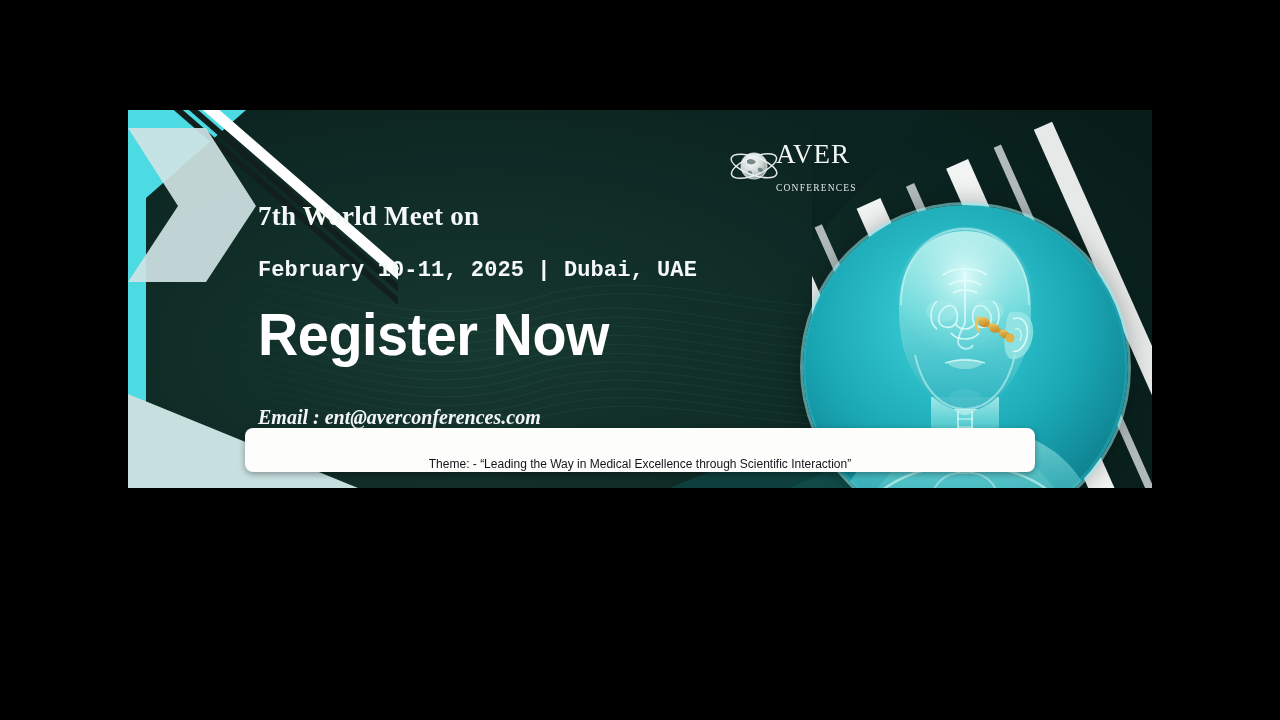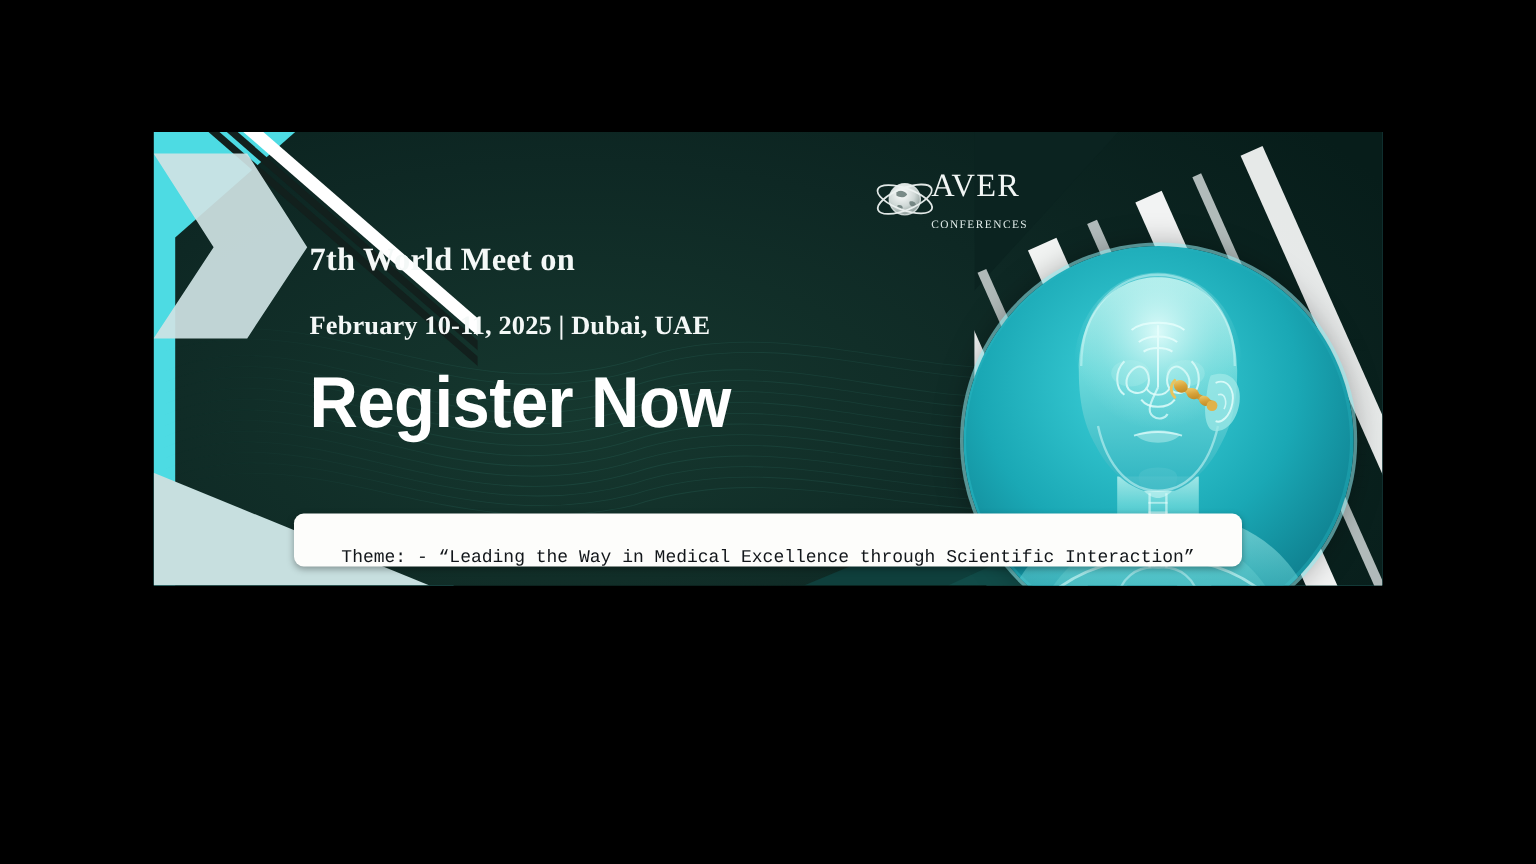--- a/index.html
+++ b/index.html
@@ -83,21 +83,21 @@
     letter-spacing:.2px; line-height:1.16;
   }
   .line-big {
     font-family:"Liberation Serif", serif;
     font-size:33px; font-weight:700; color:#ffffff;
     letter-spacing:.1px; line-height:1.30; margin-top:2px;
     white-space:nowrap;
   }
   .line-big.row2 { margin-top:-2px; }
   .date-line {
-    font-family:Liberation Serif, serif;
+    font-family:Liberation Mono, monospace;
     font-size:22px; font-weight:700; color:#f4f8f7;
     letter-spacing:.1px; margin-top:26px;
   }
   .register {
     font-family:"Liberation Sans", sans-serif;
     font-size:60px; font-weight:700; color:#ffffff;
     letter-spacing:-0.5px; margin-top:22px;
     transform:scaleX(.93); transform-origin:left center;
     line-height:1;
   }
@@ -111,22 +111,22 @@
   
   #theme-bar {
     position:absolute; left:117px; bottom:16px;
     width:790px; height:44px;
     background:#fdfdfb;
     border-radius:8px;
     display:flex; align-items:center; justify-content:center;
     box-shadow:0 2px 6px rgba(0,0,0,.35);
   }
   #theme-bar .txt {
-    font-family:Liberation Mono, monospace;
-    font-size:15px; color:#12161a; white-space:nowrap;margin-top:28px;
+    font-family:Liberation Sans, sans-serif;
+    font-size:12px; color:#12161a; white-space:nowrap;margin-top:28px;
   }
 
   
   #anatomy {
     position:absolute; left:675px; top:95px;
     width:325px; height:325px;
     border-radius:50%;
     background:
       radial-gradient(circle at 42% 38%, #2fc6cf 0%, #1fa9b6 55%, #0f7f8d 100%);
     box-shadow:0 0 0 3px rgba(150,240,245,.55), 0 0 26px rgba(0,0,0,.35);
@@ -348,20 +348,21 @@
         <span class="aver">AVER</span>
         <span class="conf">CONFERENCES</span>
       </div>
     </div>
 
     <div id="content">
       <div class="line-small">7th World Meet on</div>
       <div class="date-line">February 10-11, 2025 | Dubai, UAE</div>
       <div class="register">Register Now</div>
       <div class="contact">
+        <div>Email : ent@averconferences.com</div>
       </div>
     </div>
 
     <div id="theme-bar">
       <span class="txt">Theme: - “Leading the Way in Medical Excellence through Scientific Interaction”</span>
     </div>
 
   </div>
 </div>
 

